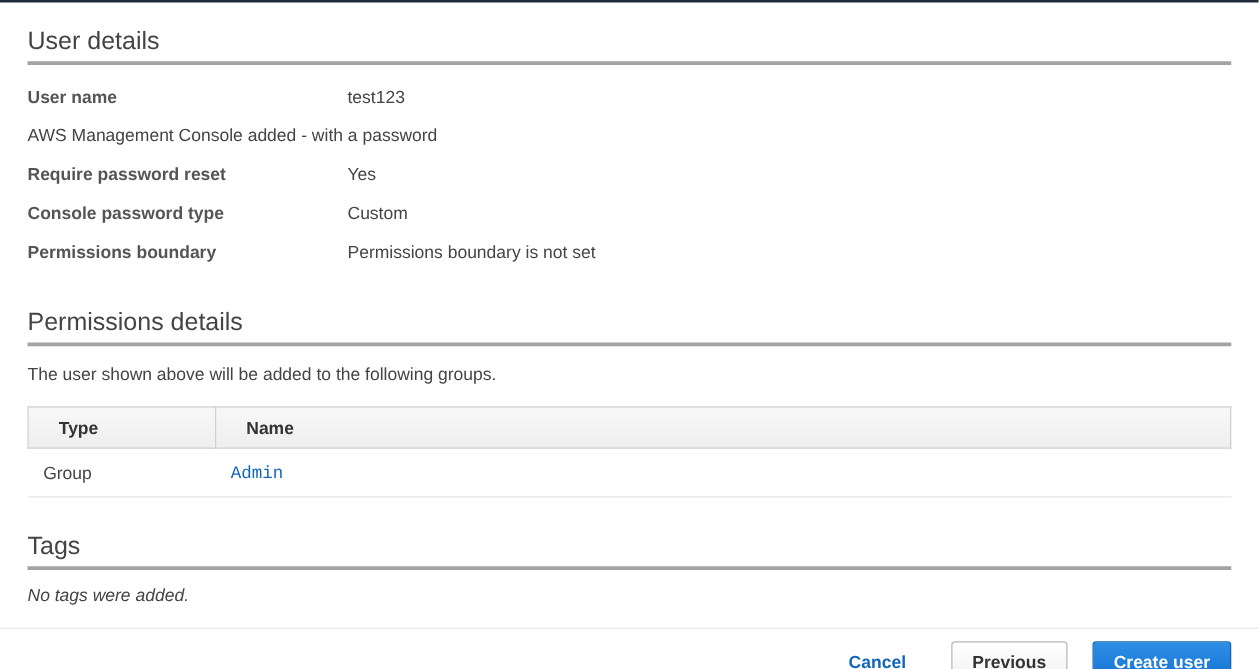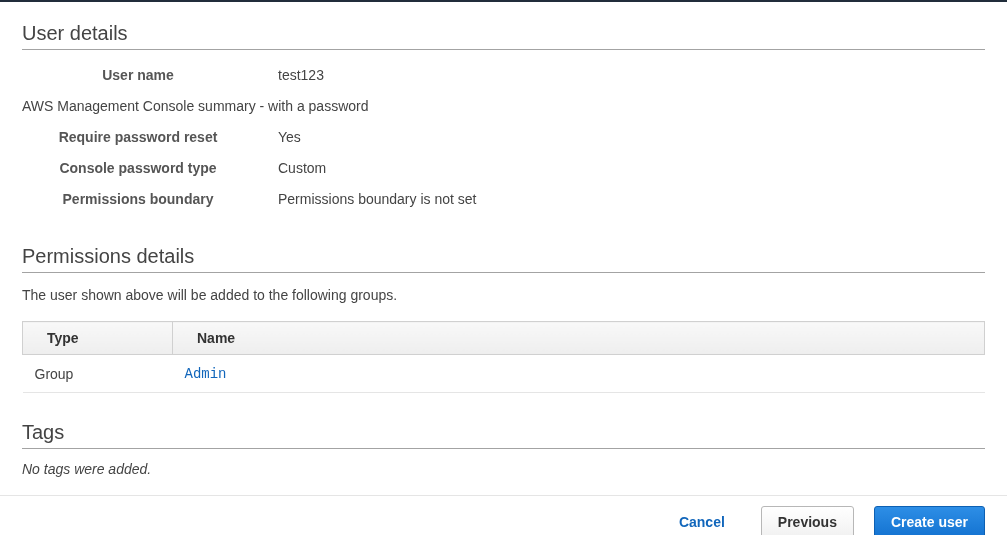--- a/index.html
+++ b/index.html
@@ -13,28 +13,28 @@
     .page {
       border-top: 2px solid #212d3b;
     }
     .content { padding: 14px 22px 0 22px; }
     h2.section-title {
       font-size: 20px;
       font-weight: 400;
       color: #444;
       padding-bottom: 4px;
       margin-top: 6px;
-      border-bottom: 1px solid #a3a3a3;
+      border-bottom: 3px solid #a3a3a3;
     }
     
     .kv { margin: 10px 0 30px 0; }
     .kv-row { display: flex; line-height: 31px; font-size: 14px; }
     .kv-label {
       width: 256px;
-      text-align: center;
+      text-align: left;
       font-weight: 700;
       color: #555;
       padding-right: 24px;
     }
     .kv-value { color: #444; text-align: right; }
 
     
     .perm-desc { font-size: 14px; color: #444; margin: 14px 0 18px 0; }
     .data-table {
       width: 100%;
@@ -108,21 +108,21 @@
 <div class="page">
   <div class="content">
 
     <h2 class="section-title">User details</h2>
     <div class="kv">
       <div class="kv-row">
         <div class="kv-label">User name</div>
         <div class="kv-value">test123</div>
       </div>
       <div class="kv-row">
-        <div class="kv-value">AWS Management Console summary - with a password</div>
+        <div class="kv-value">AWS Management Console added - with a password</div>
       </div>
       <div class="kv-row">
         <div class="kv-label">Require password reset</div>
         <div class="kv-value">Yes</div>
       </div>
       <div class="kv-row">
         <div class="kv-label">Console password type</div>
         <div class="kv-value">Custom</div>
       </div>
       <div class="kv-row">

